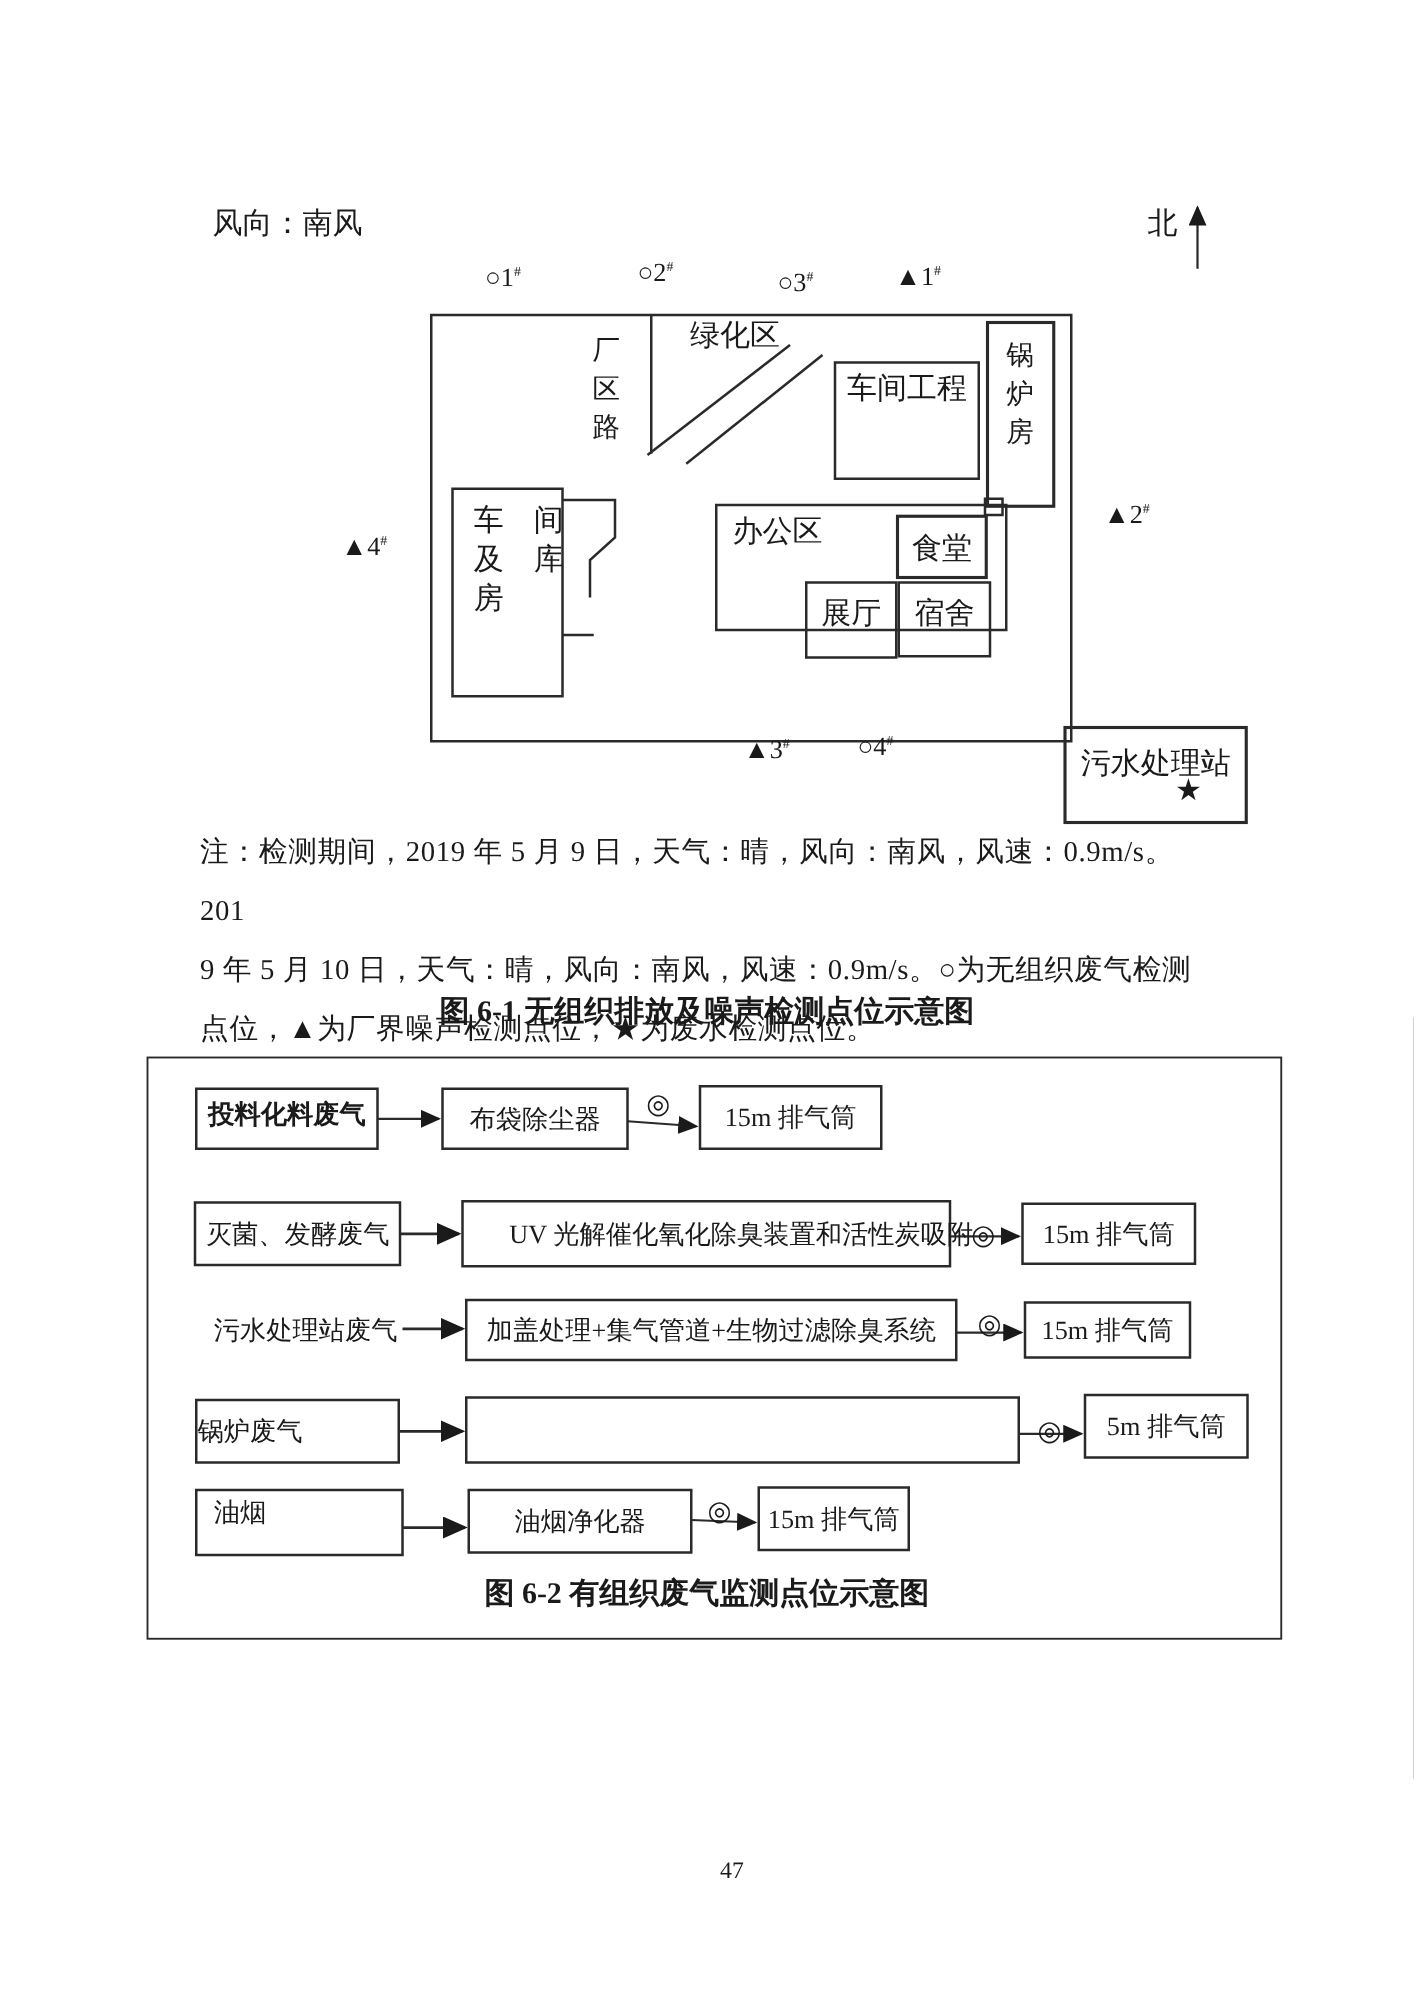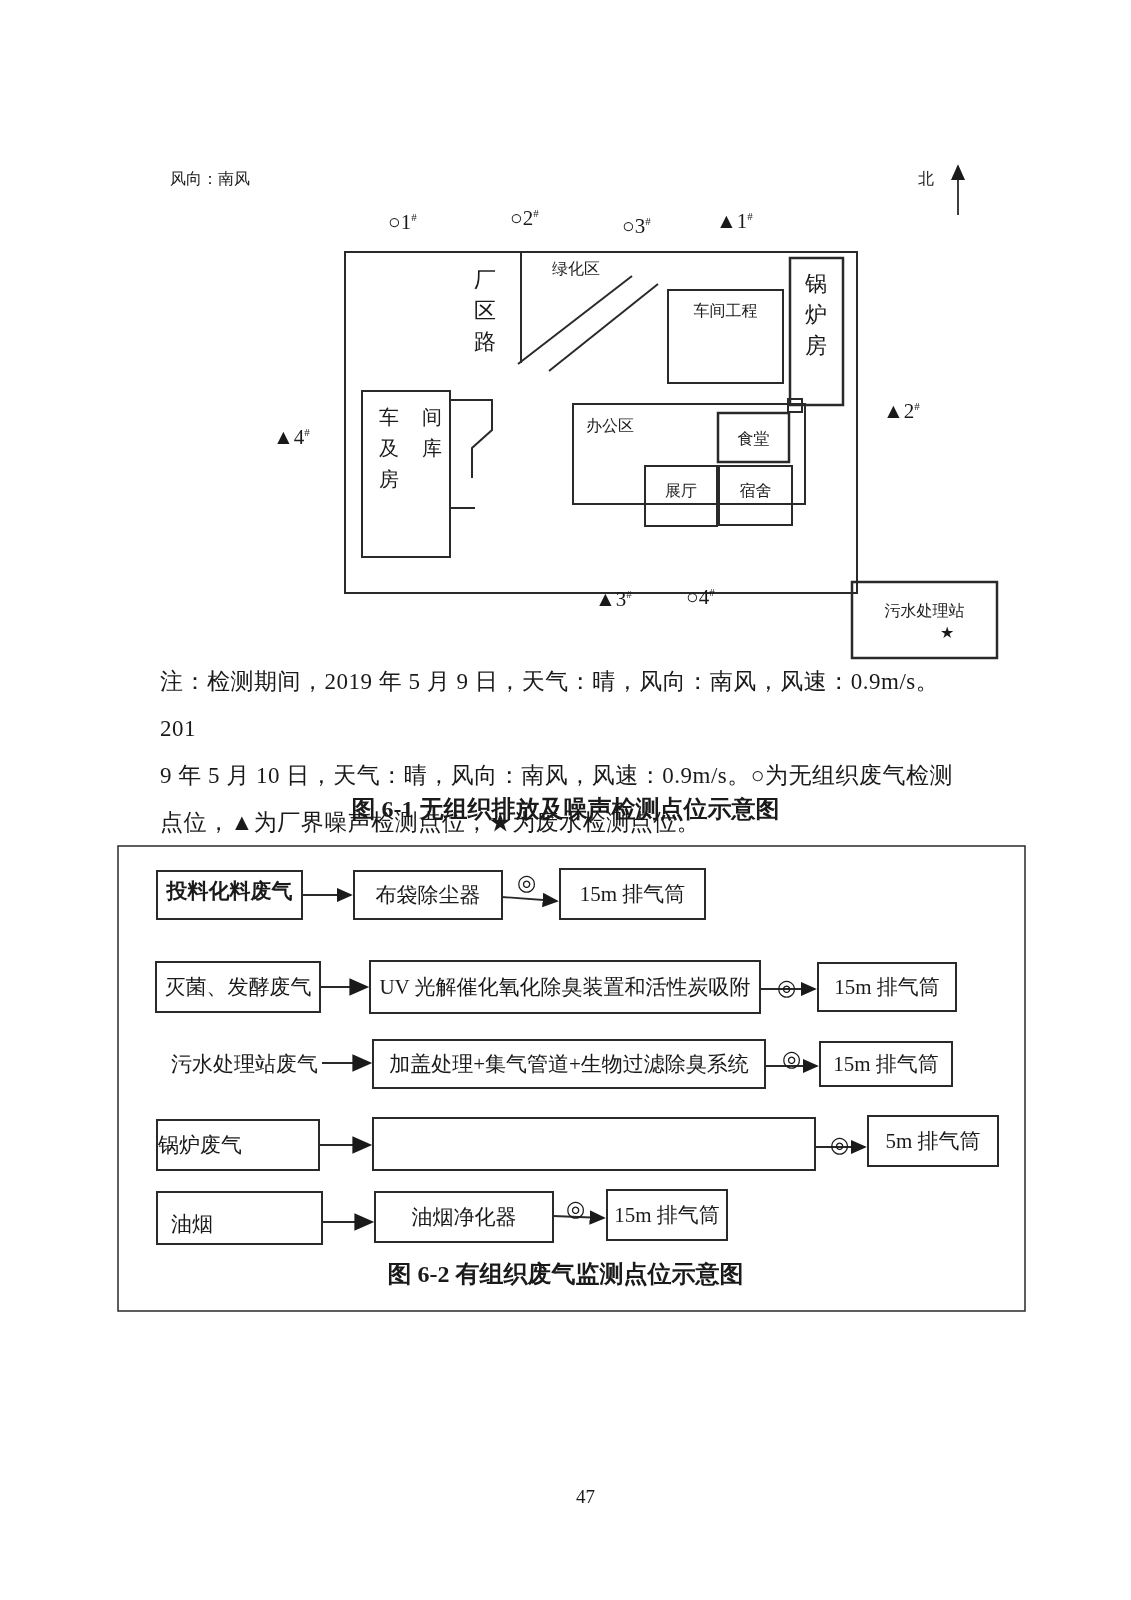--- a/index.html
+++ b/index.html
@@ -3,30 +3,30 @@
 <meta charset="utf-8">
 <style>
   html,body{margin:0;padding:0;background:#888;}
   .page{
     position:relative;width:1131px;height:1600px;background:#ffffff;
     font-family:"Liberation Serif","DejaVu Serif",serif;color:#1a1a1a;
     margin:0 auto;overflow:hidden;
   }
   .abs{position:absolute;}
   svg.overlay{position:absolute;left:0;top:0;width:1131px;height:1600px;pointer-events:none;}
-  .lbl{font-size:16px;line-height:26px;white-space:nowrap;}
+  .lbl{font-size:24px;line-height:26px;white-space:nowrap;}
   .vlbl{font-size:22px;line-height:31px;width:26px;word-break:break-all;white-space:normal;text-align:center;}
   .pt{font-size:21px;line-height:26px;white-space:nowrap;}
   .pt sup{font-size:11px;vertical-align:super;line-height:0;}
-  .wh-line{display:block;font-size:20px;line-height:31px;word-spacing:18px;white-space:pre;}
+  .wh-line{display:block;font-size:24px;line-height:31px;word-spacing:18px;white-space:pre;}
   .note{font-size:23px;line-height:47px;letter-spacing:0.5px;}
   .caption{font-weight:bold;font-size:24px;text-align:center;width:100%;}
   .fbox{font-size:21px;line-height:24px;display:flex;align-items:center;justify-content:center;text-align:center;}
   .fbox.left{justify-content:flex-start;padding-left:1px;box-sizing:border-box;}
-  .fbox.top-left{align-items:flex-start;justify-content:flex-start;padding:20px 0 0 14px;box-sizing:border-box;}
+  .fbox.top-left{align-items:flex-start;justify-content:flex-start;padding:6px 0 0 14px;box-sizing:border-box;}
   .mon{font-size:22px;line-height:22px;}
   .pageno{font-size:19px;text-align:center;width:100%;margin-left:20px;}
 </style>
 </head>
 <body>
 
 <div class="page">
 
   <svg class="overlay" viewBox="0 0 1131 1600" xmlns="http://www.w3.org/2000/svg">
     <defs>
@@ -125,21 +125,21 @@
   </div>
 
   <div class="abs caption" style="left:0;top:793px;">图 6-1 无组织排放及噪声检测点位示意图</div>
 
   <div class="abs fbox" style="left:157px;top:871px;width:145px;height:40px;font-weight:bold;">投料化料废气</div>
   <div class="abs fbox" style="left:354px;top:871px;width:148px;height:48px;">布袋除尘器</div>
   <span class="abs mon" style="left:517px;top:872px;">◎</span>
   <div class="abs fbox" style="left:560px;top:869px;width:145px;height:50px;">15m 排气筒</div>
 
   <div class="abs fbox" style="left:156px;top:962px;width:164px;height:50px;">灭菌、发酵废气</div>
-  <div class="abs fbox" style="left:370px;top:961px;width:390px;height:52px;">UV 光解催化氧化除臭装置和活性炭吸附</div>
+  <div class="abs fbox" style="left:370px;top:961px;width:390px;height:52px;padding-left:28px;">UV 光解催化氧化除臭装置和活性炭吸附</div>
   <span class="abs mon" style="left:777px;top:977px;">◎</span>
   <div class="abs fbox" style="left:818px;top:963px;width:138px;height:48px;">15m 排气筒</div>
 
   <div class="abs fbox left" style="left:157px;top:1040px;width:165px;height:48px;padding-left:14px;">污水处理站废气</div>
   <div class="abs fbox" style="left:373px;top:1040px;width:392px;height:48px;">加盖处理+集气管道+生物过滤除臭系统</div>
   <span class="abs mon" style="left:782px;top:1048px;">◎</span>
   <div class="abs fbox" style="left:820px;top:1042px;width:132px;height:44px;">15m 排气筒</div>
 
   <div class="abs fbox left" style="left:157px;top:1120px;width:162px;height:50px;">锅炉废气</div>
   <span class="abs mon" style="left:830px;top:1134px;">◎</span>

